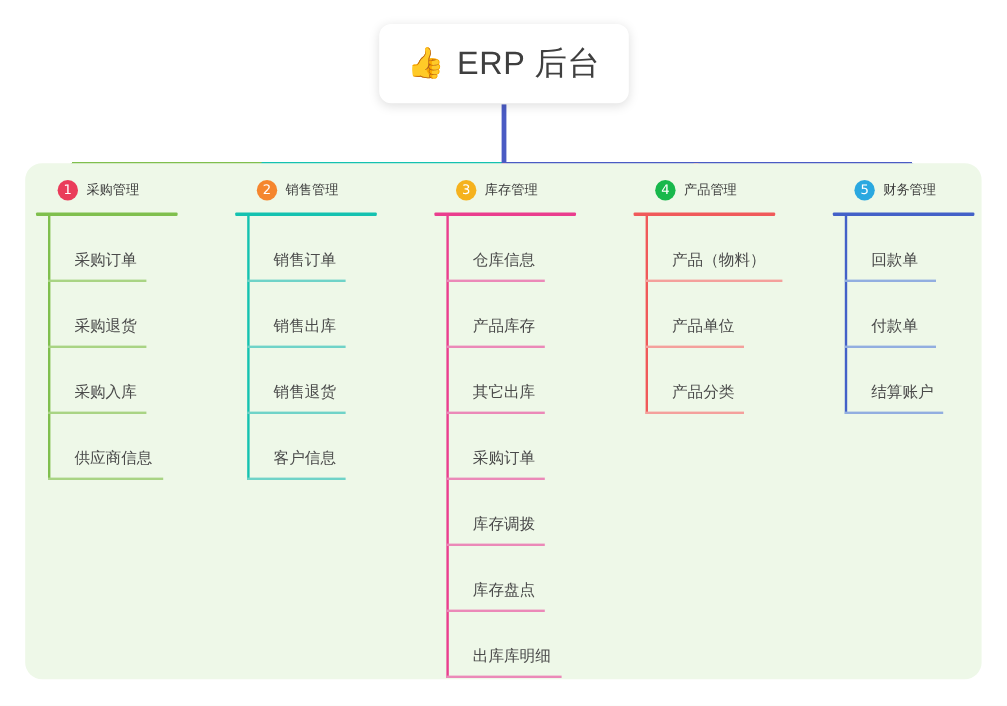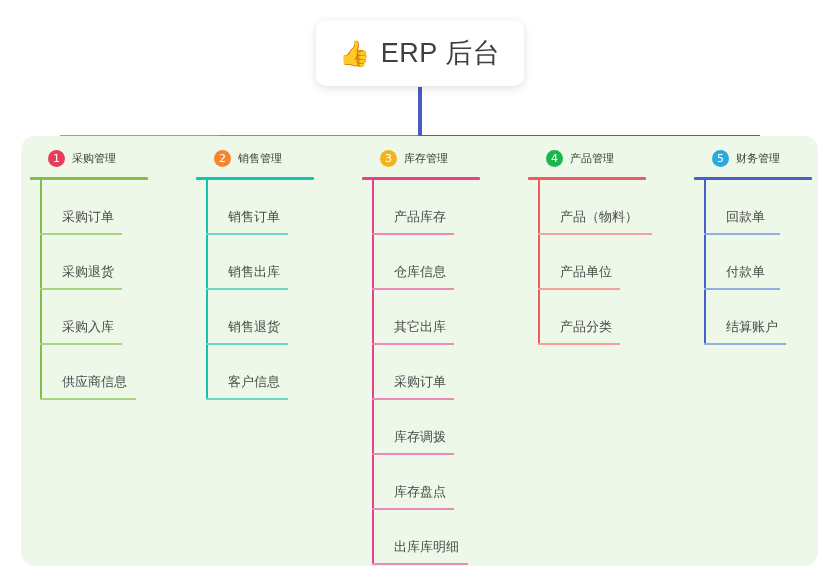--- a/index.html
+++ b/index.html
@@ -214,25 +214,25 @@
       </div>
       <div class="column" style="left: 362px;">
         <div class="col-header">
           <span class="badge" style="background: rgb(245, 178, 30);">3</span>
           <span class="col-title">库存管理</span>
         </div>
         <div class="header-rule" style="background: rgb(234, 62, 142); width: 118px;"></div>
         <div class="items">
           <div class="spine" style="background: rgb(234, 62, 142); height: 385px;"></div>
           <div class="item">
+            <span class="item-label">仓库信息</span>
+            <div class="item-rule" style="background: rgb(235, 137, 184); width: 82px;"></div>
+          </div>
+          <div class="item">
             <span class="item-label">产品库存</span>
-            <div class="item-rule" style="background: rgb(235, 137, 184); width: 82px;"></div>
-          </div>
-          <div class="item">
-            <span class="item-label">仓库信息</span>
             <div class="item-rule" style="background: rgb(235, 137, 184); width: 82px;"></div>
           </div>
           <div class="item">
             <span class="item-label">其它出库</span>
             <div class="item-rule" style="background: rgb(235, 137, 184); width: 82px;"></div>
           </div>
           <div class="item">
             <span class="item-label">采购订单</span>
             <div class="item-rule" style="background: rgb(235, 137, 184); width: 82px;"></div>
           </div>

